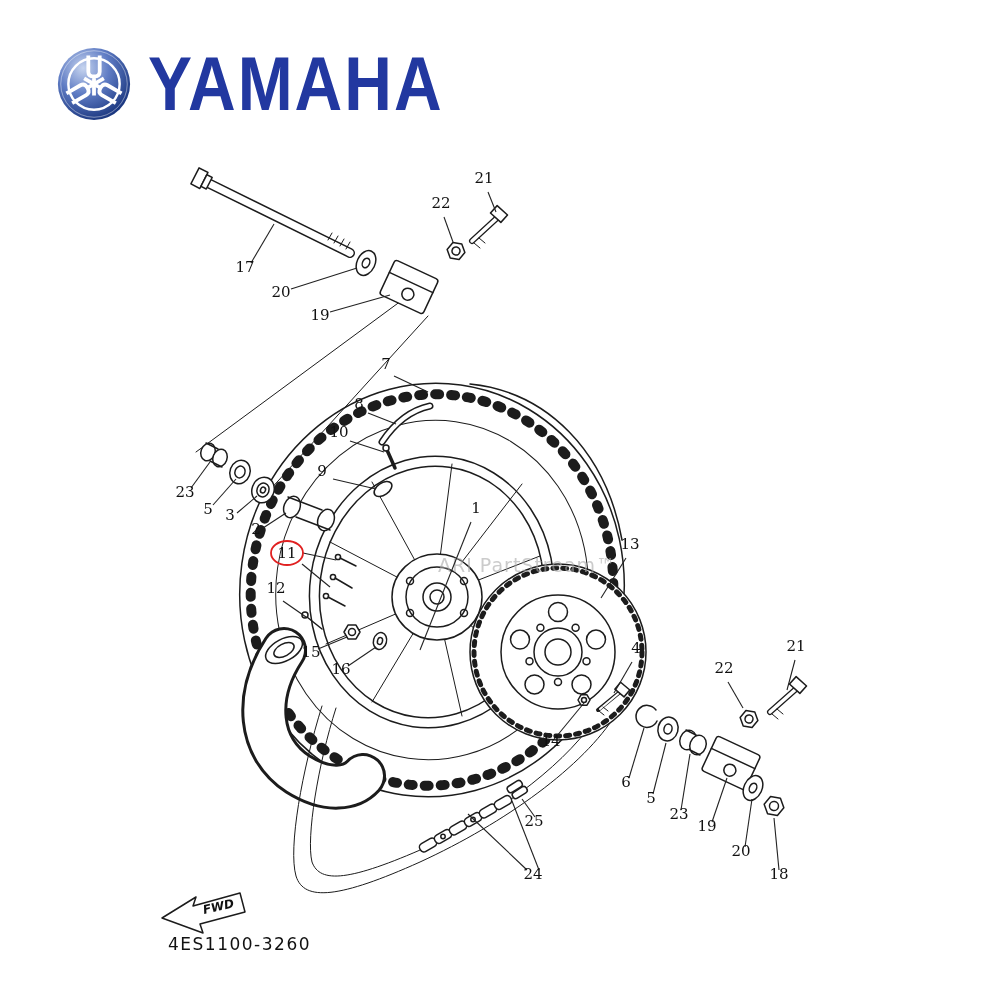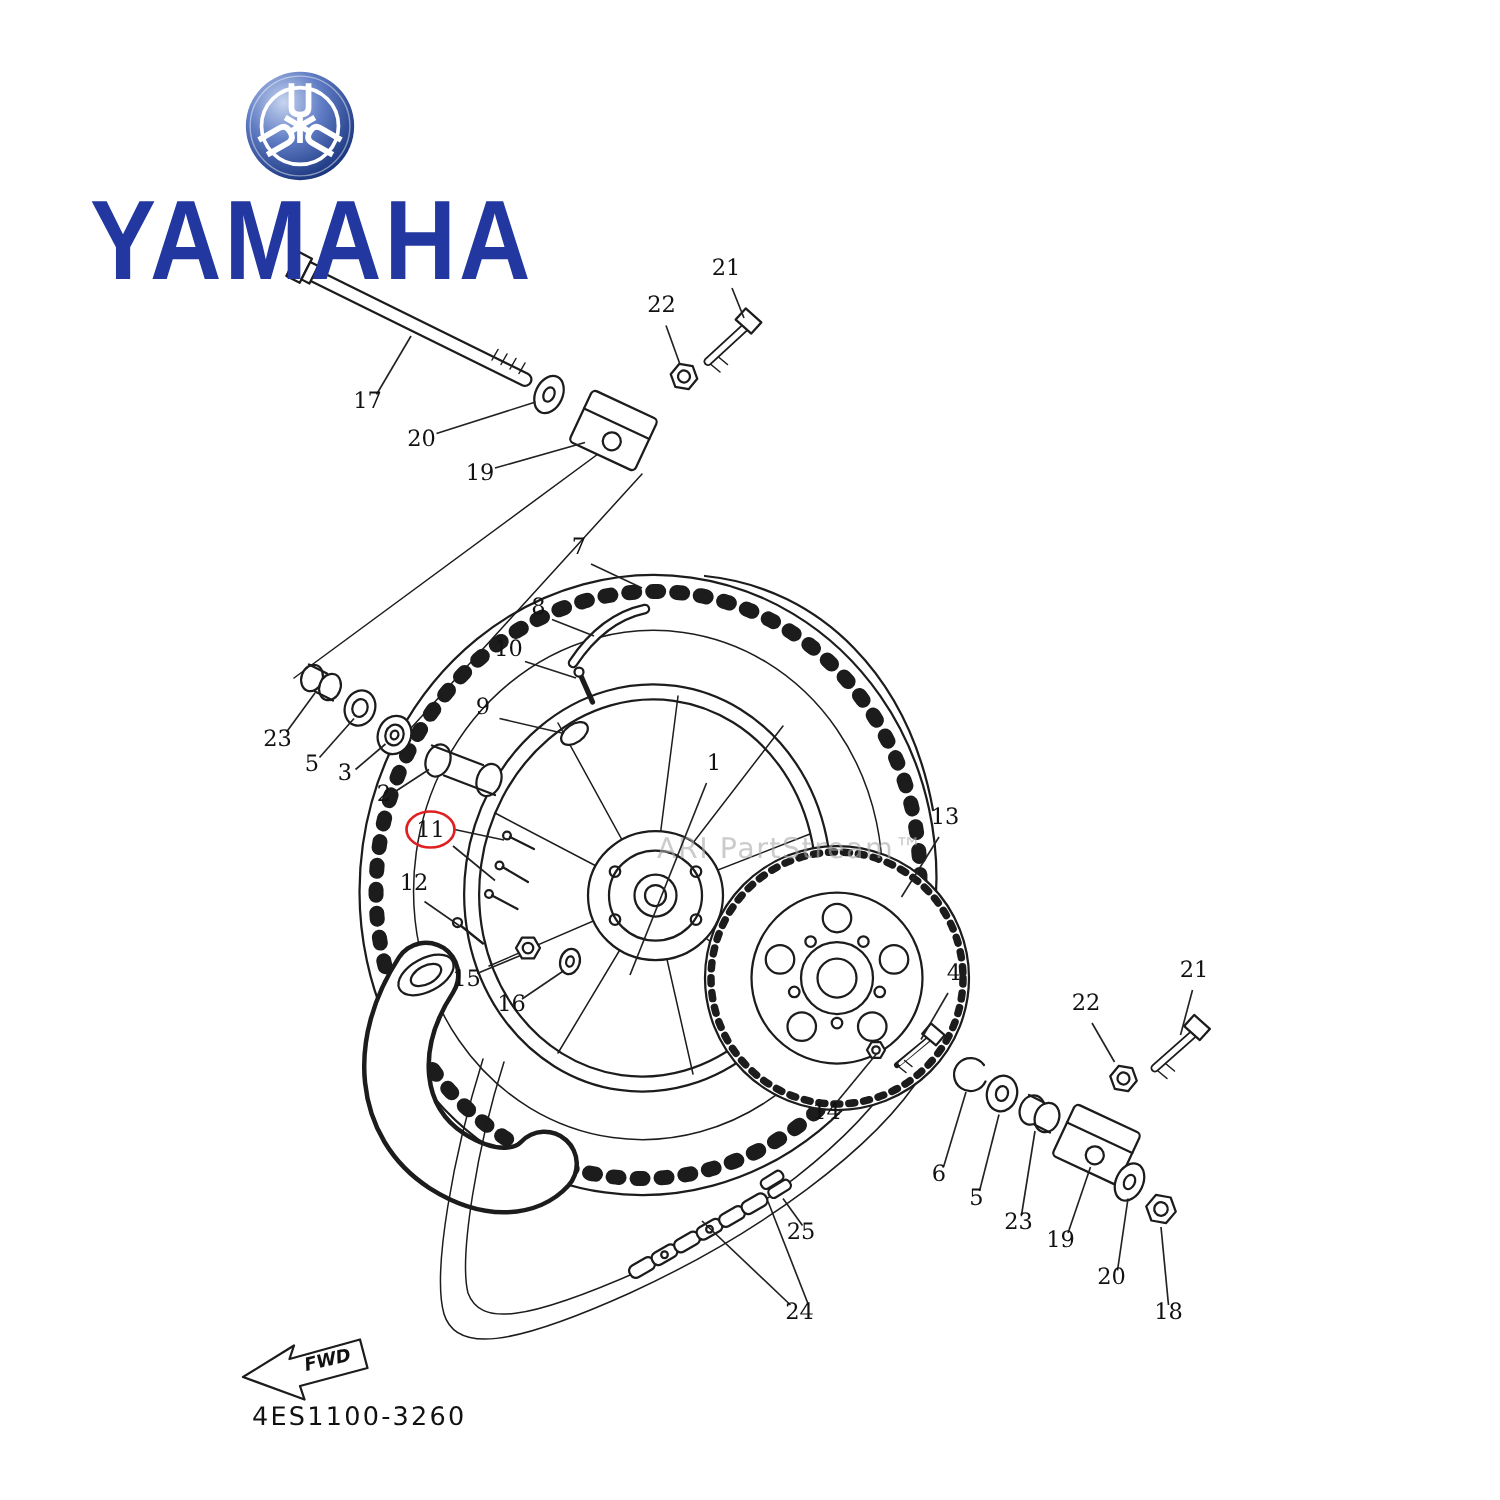--- a/index.html
+++ b/index.html
@@ -1,18 +1,18 @@
 <!DOCTYPE html>
 <html><head>
 <meta charset="utf-8">
 <style>
   html,body{margin:0;padding:0;background:#ffffff;}
   .page{position:relative;width:1000px;height:1000px;background:#ffffff;overflow:hidden;
         font-family:"Liberation Sans",sans-serif;}
-  .brand{position:absolute;left:44px;top:46px;display:flex;align-items:center;z-index:5;flex-direction:column;}
+  .brand{position:absolute;left:56px;top:46px;display:flex;align-items:flex-start;z-index:5;}
   .emblem{display:block;}
   .wordmark{display:inline-block;margin-left:16px;font-family:"Liberation Sans",sans-serif;
             font-weight:bold;font-size:66px;letter-spacing:2px;transform:scaleY(1.14);
             transform-origin:left center;}
   #diagram-svg{position:absolute;left:0;top:0;}
   .art{stroke:#1c1c1c;fill:none;stroke-width:1.5;stroke-linejoin:round;stroke-linecap:round;}
   .thin{stroke-width:1;}
   .wfill{fill:#ffffff;}
   .callout{font-family:"DejaVu Serif",serif;font-size:15px;fill:#111;text-anchor:middle;}
   .leader{stroke:#222;stroke-width:1.1;}

